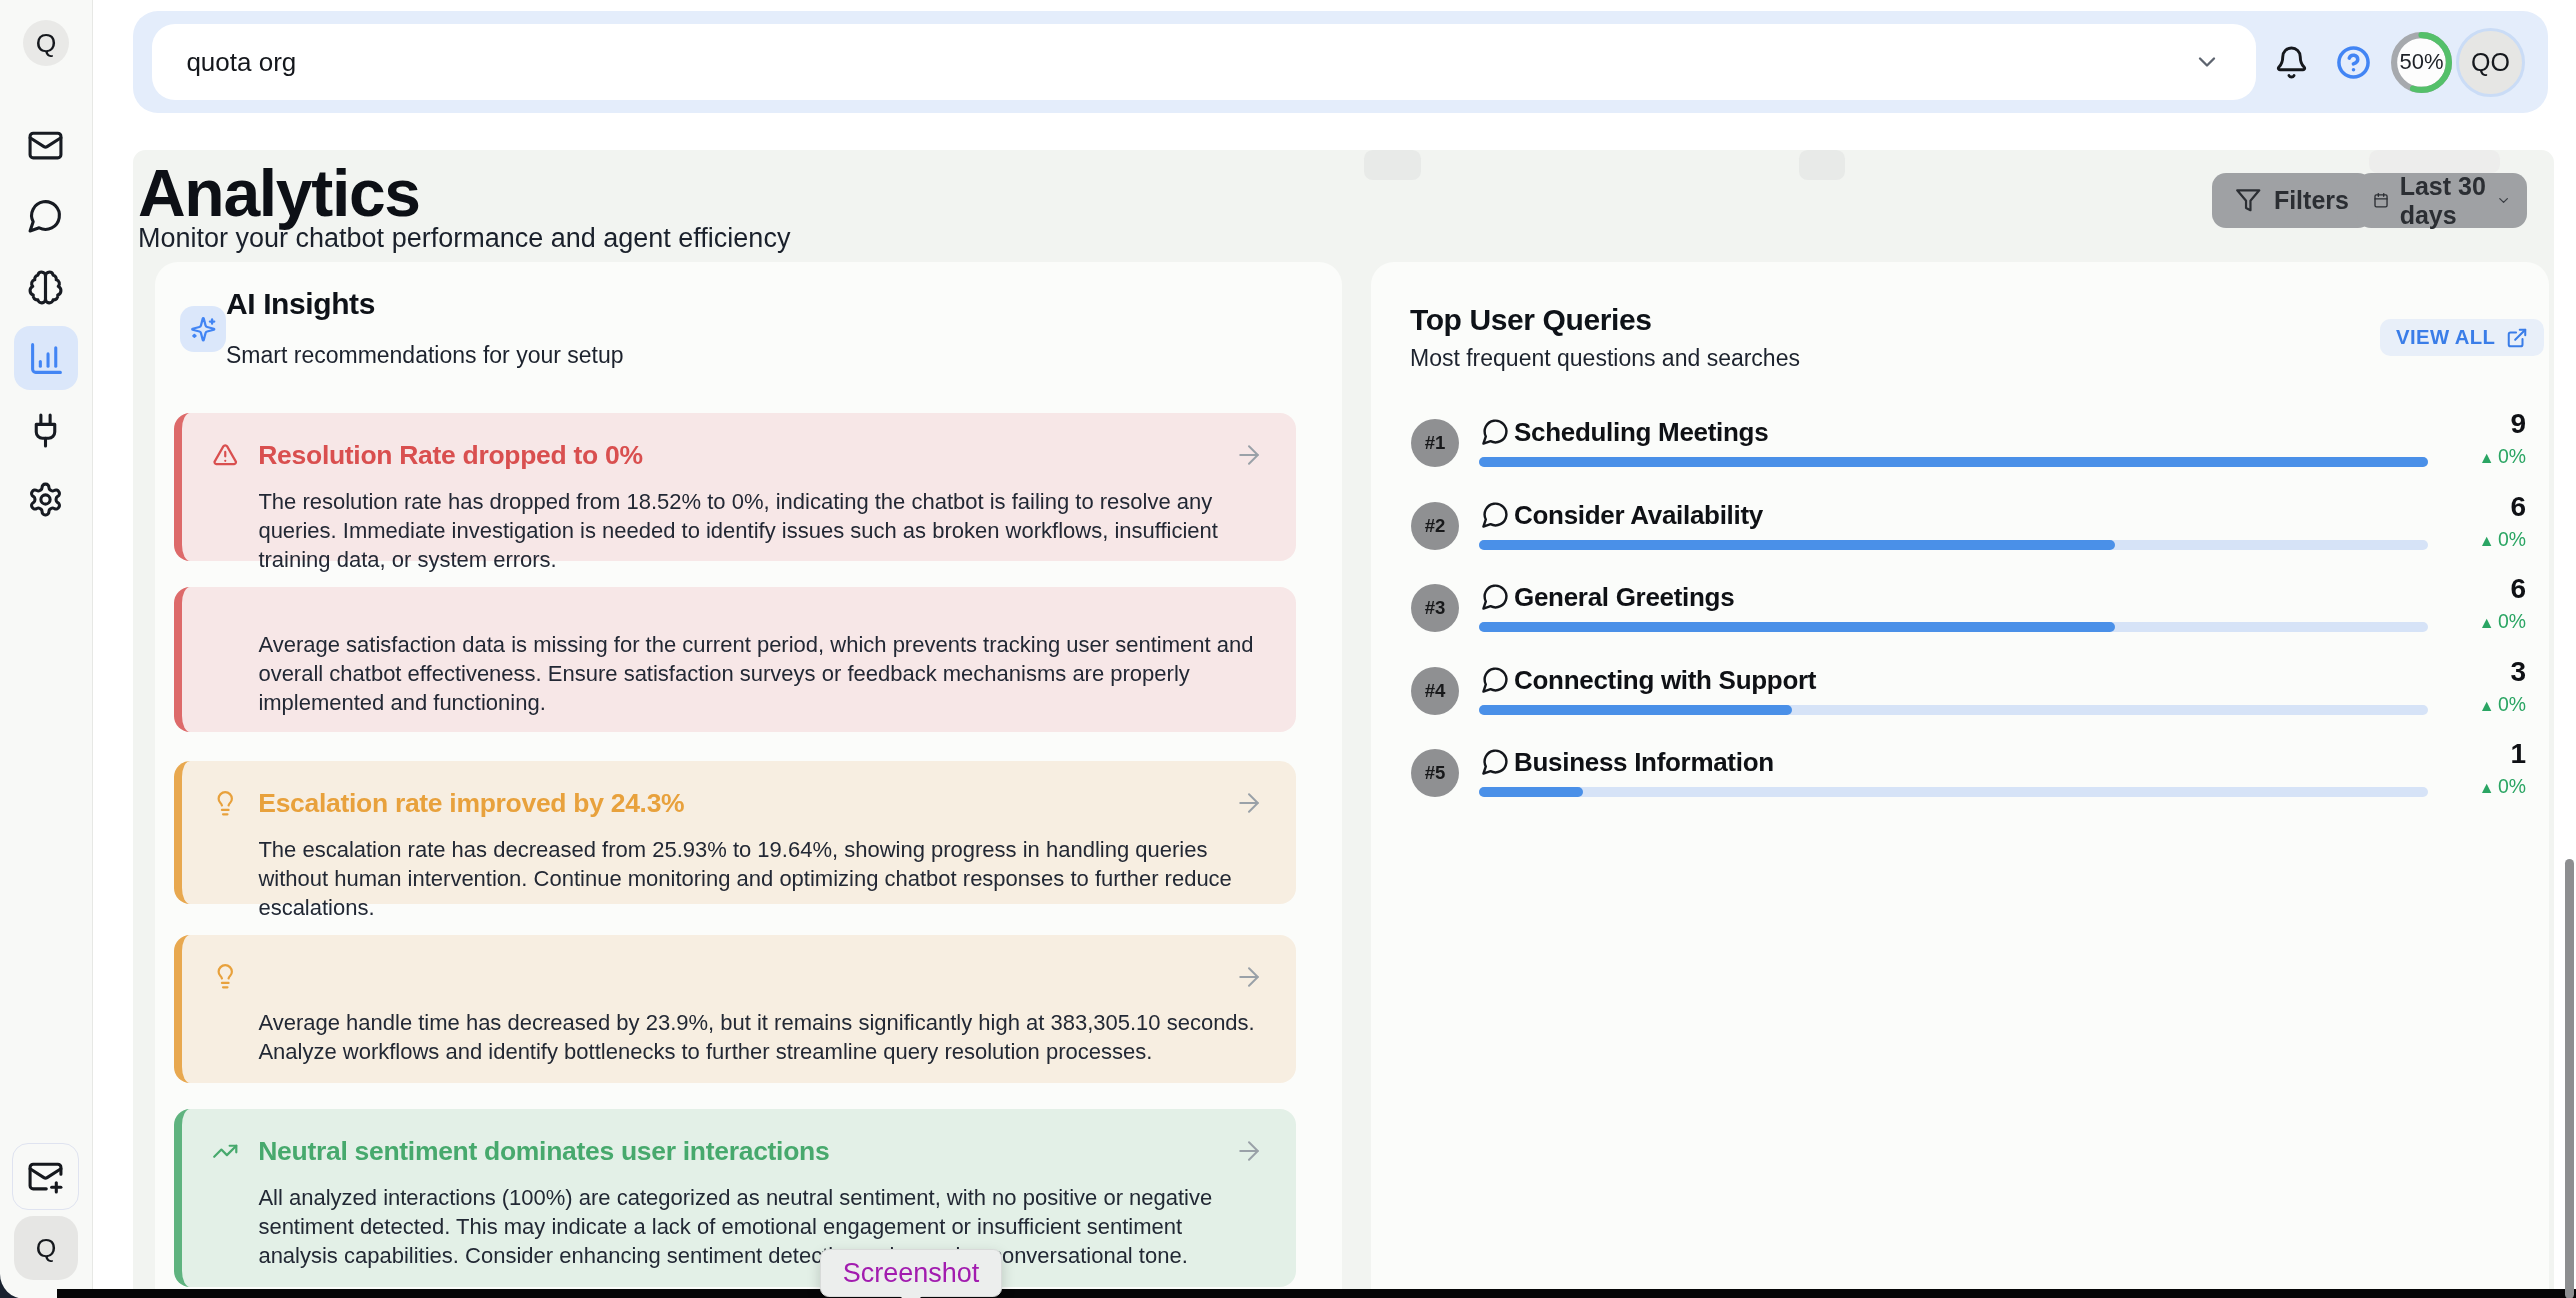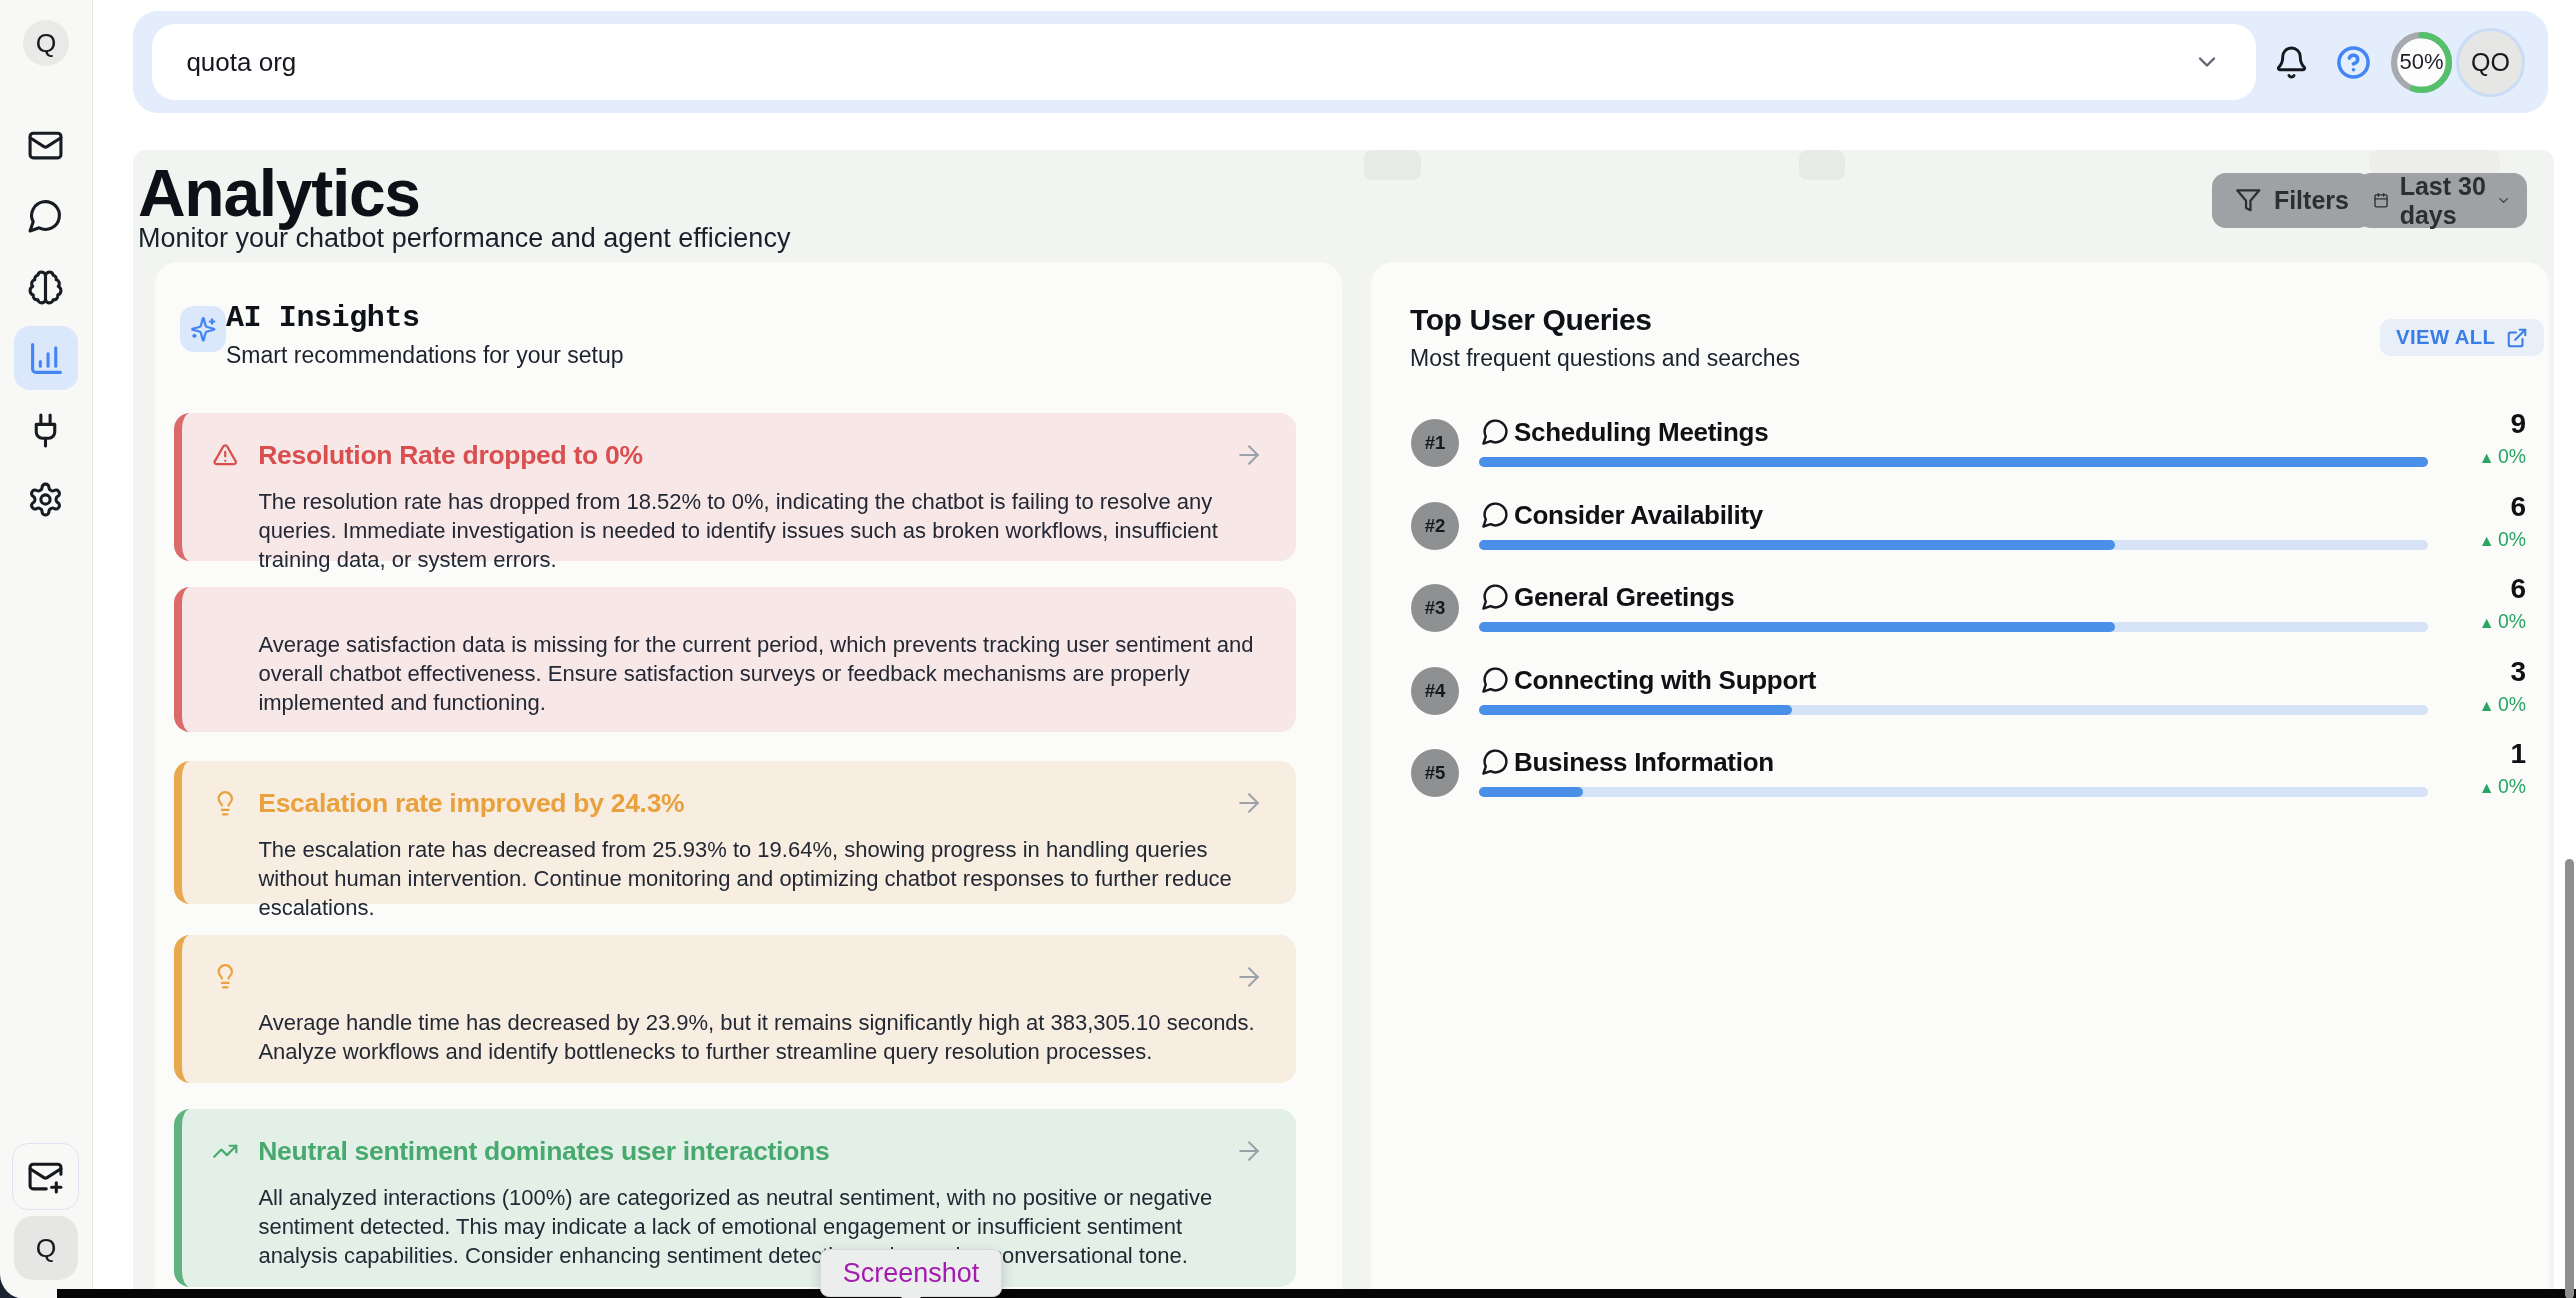--- a/index.html
+++ b/index.html
@@ -65,21 +65,21 @@
 
   
   .card{position:absolute;top:262px;background:#fbfcfa;border-radius:23px;}
   .card-left{left:155px;width:1187px;height:1094px;}
   .card-right{left:1371px;width:1178px;height:1094px;}
 
   .ai-iconbox{position:absolute;left:25px;top:44px;width:46px;height:46px;border-radius:14px;background:#dbe7fa;
     display:flex;align-items:center;justify-content:center;color:#4285f4;}
   .card-h1{position:absolute;font-size:30px;font-weight:800;letter-spacing:-0.4px;color:#0e1218;}
   .card-h2{position:absolute;font-size:23px;color:#1c222d;}
-  .card-left .card-h1{left:71px;top:39px;font-family:Liberation Mono, monospace;}
+  .card-left .card-h1{left:71px;top:25px;}
   .card-left .card-h2{left:71px;top:80px;}
   .card-right .card-h1{left:39px;top:41px;}
   .card-right .card-h2{left:39px;top:83px;}
 
   
   .ins{position:absolute;left:19.4px;width:1122px;border-radius:16px;box-sizing:border-box;
     border-left:8.8px solid;padding:26.5px 32px 0 30px;}
   .ins.i1{top:151px;height:148px;}
   .ins.i2{top:325px;height:145px;}
   .ins.i3{top:499px;height:143px;}

